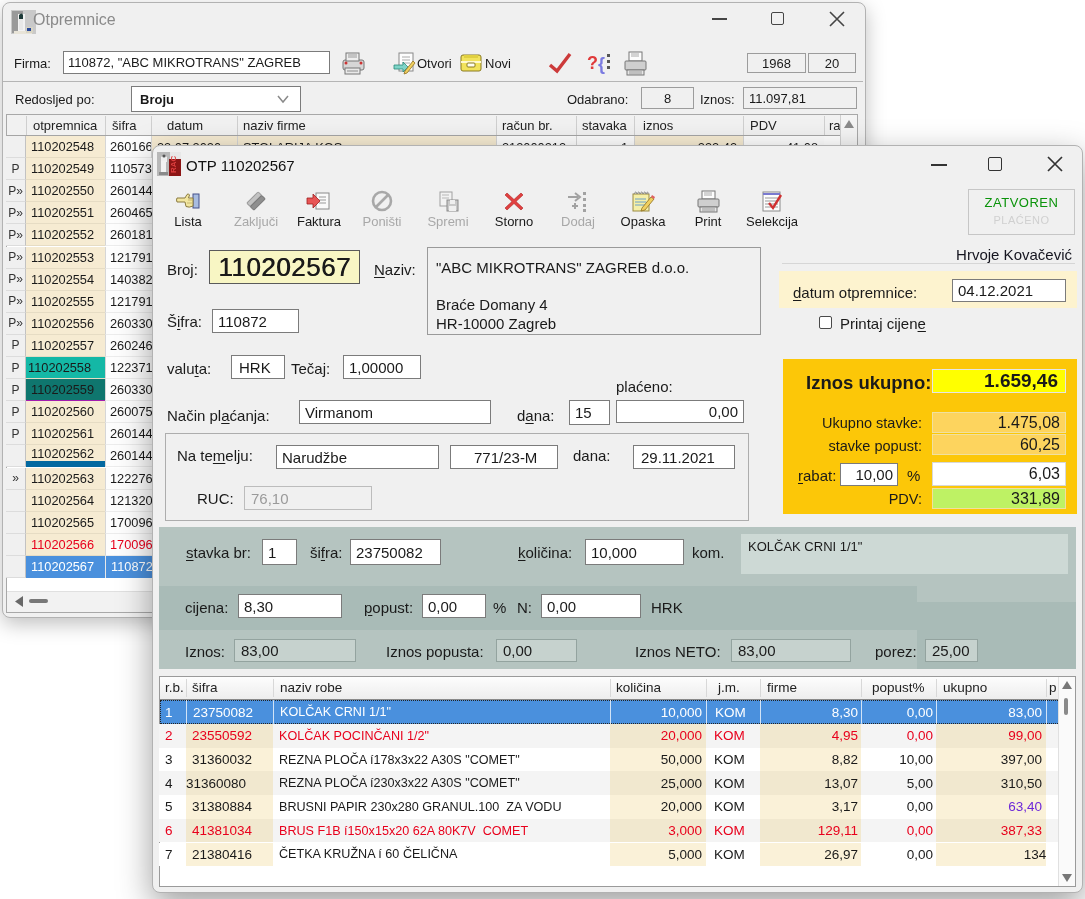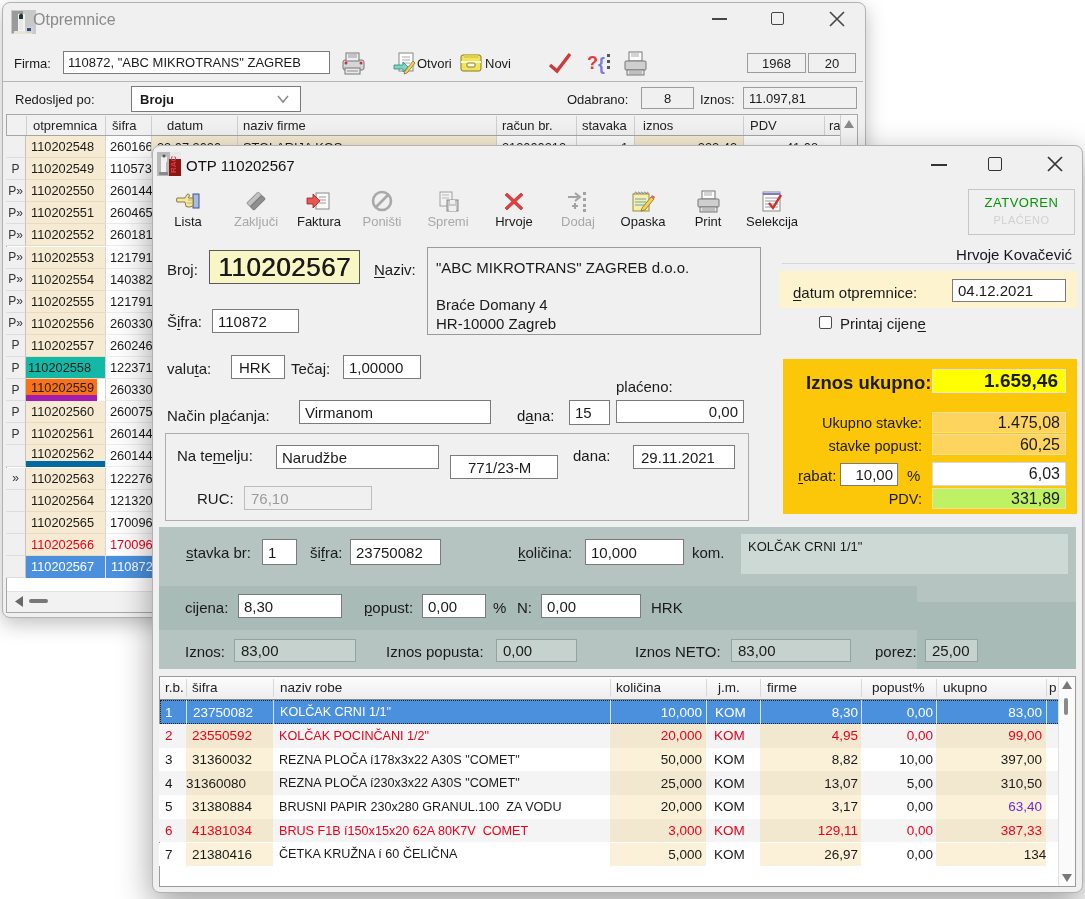--- a/index.html
+++ b/index.html
@@ -142,21 +142,21 @@
 <div class="ab" style="left:6px;top:312.8px;width:20px;height:22.1px;background:#f0f0f0;border-right:1px solid #c2c2c2;border-bottom:1px solid #dcdcdc;font-size:12px;color:#333;display:flex;align-items:center;justify-content:center">P»</div>
 <div class="ab" style="left:26px;top:312.8px;width:79px;height:22.1px;background:#f6ebd2;color:#1a1a1a;font-size:12.8px;display:flex;align-items:center;padding-left:5px;border-bottom:1px solid #e6dcc4">110202556</div>
 <div class="ab" style="left:105px;top:312.8px;width:47px;height:22.1px;background:#fdfdfd;color:#1a1a1a;font-size:12.8px;display:flex;align-items:center;padding-left:4px;border-bottom:1px solid #ececec;border-left:1px solid #d6d6d6">260330</div>
 <div class="ab" style="left:6px;top:334.9px;width:20px;height:22.1px;background:#f0f0f0;border-right:1px solid #c2c2c2;border-bottom:1px solid #dcdcdc;font-size:12px;color:#333;display:flex;align-items:center;justify-content:center">P</div>
 <div class="ab" style="left:26px;top:334.9px;width:79px;height:22.1px;background:#f6ebd2;color:#1a1a1a;font-size:12.8px;display:flex;align-items:center;padding-left:5px;border-bottom:1px solid #e6dcc4">110202557</div>
 <div class="ab" style="left:105px;top:334.9px;width:47px;height:22.1px;background:#fdfdfd;color:#1a1a1a;font-size:12.8px;display:flex;align-items:center;padding-left:4px;border-bottom:1px solid #ececec;border-left:1px solid #d6d6d6">260246</div>
 <div class="ab" style="left:6px;top:357.0px;width:20px;height:22.1px;background:#f0f0f0;border-right:1px solid #c2c2c2;border-bottom:1px solid #dcdcdc;font-size:12px;color:#333;display:flex;align-items:center;justify-content:center">P</div>
 <div class="ab" style="left:26px;top:357.0px;width:79px;height:22.1px;background:#14b8a6;color:#1a1a1a;font-size:12.8px;display:flex;align-items:center;padding-left:2px;border-bottom:1px solid #e6dcc4">110202558</div>
 <div class="ab" style="left:105px;top:357.0px;width:47px;height:22.1px;background:#fdfdfd;color:#1a1a1a;font-size:12.8px;display:flex;align-items:center;padding-left:4px;border-bottom:1px solid #ececec;border-left:1px solid #d6d6d6">122371</div>
 <div class="ab" style="left:6px;top:379.1px;width:20px;height:22.1px;background:#f0f0f0;border-right:1px solid #c2c2c2;border-bottom:1px solid #dcdcdc;font-size:12px;color:#333;display:flex;align-items:center;justify-content:center">P</div>
-<div class="ab" style="left:26px;top:379.1px;width:71px;height:22.1px;background:#f97316;color:#1a1a1a;font-size:12.8px;display:flex;align-items:center;padding-left:5px;border-bottom:6px solid #a21caf">110202559</div>
+<div class="ab" style="left:26px;top:379.1px;width:79px;height:22.1px;background:#0f766e;color:#1a1a1a;font-size:12.8px;display:flex;align-items:center;padding-left:5px;border-bottom:1px solid #a21caf">110202559</div>
 <div class="ab" style="left:105px;top:379.1px;width:47px;height:22.1px;background:#fdfdfd;color:#1a1a1a;font-size:12.8px;display:flex;align-items:center;padding-left:4px;border-bottom:1px solid #ececec;border-left:1px solid #d6d6d6">260330</div>
 <div class="ab" style="left:6px;top:401.2px;width:20px;height:22.1px;background:#f0f0f0;border-right:1px solid #c2c2c2;border-bottom:1px solid #dcdcdc;font-size:12px;color:#333;display:flex;align-items:center;justify-content:center">P</div>
 <div class="ab" style="left:26px;top:401.2px;width:79px;height:22.1px;background:#f6ebd2;color:#1a1a1a;font-size:12.8px;display:flex;align-items:center;padding-left:5px;border-bottom:1px solid #e6dcc4">110202560</div>
 <div class="ab" style="left:105px;top:401.2px;width:47px;height:22.1px;background:#fdfdfd;color:#1a1a1a;font-size:12.8px;display:flex;align-items:center;padding-left:4px;border-bottom:1px solid #ececec;border-left:1px solid #d6d6d6">260075</div>
 <div class="ab" style="left:6px;top:423.3px;width:20px;height:22.1px;background:#f0f0f0;border-right:1px solid #c2c2c2;border-bottom:1px solid #dcdcdc;font-size:12px;color:#333;display:flex;align-items:center;justify-content:center">P</div>
 <div class="ab" style="left:26px;top:423.3px;width:79px;height:22.1px;background:#f6ebd2;color:#1a1a1a;font-size:12.8px;display:flex;align-items:center;padding-left:5px;border-bottom:1px solid #e6dcc4">110202561</div>
 <div class="ab" style="left:105px;top:423.3px;width:47px;height:22.1px;background:#fdfdfd;color:#1a1a1a;font-size:12.8px;display:flex;align-items:center;padding-left:4px;border-bottom:1px solid #ececec;border-left:1px solid #d6d6d6">260144</div>
 <div class="ab" style="left:6px;top:445.4px;width:20px;height:22.1px;background:#f0f0f0;border-right:1px solid #c2c2c2;border-bottom:1px solid #dcdcdc;font-size:12px;color:#333;display:flex;align-items:center;justify-content:center"></div>
 <div class="ab" style="left:26px;top:445.4px;width:79px;height:22.1px;background:#f6ebd2;color:#1a1a1a;font-size:12.8px;display:flex;align-items:center;padding-left:5px;border-bottom:6px solid #0369a1">110202562</div>
 <div class="ab" style="left:105px;top:445.4px;width:47px;height:22.1px;background:#fdfdfd;color:#1a1a1a;font-size:12.8px;display:flex;align-items:center;padding-left:4px;border-bottom:1px solid #ececec;border-left:1px solid #d6d6d6">260144</div>
@@ -235,21 +235,21 @@
 <line x1="7" y1="6" x2="14" y2="6" stroke="#b8b8b8"></line>
     <line x1="7" y1="9" x2="14" y2="9" stroke="#b8b8b8"></line>
 <rect x="12" y="11" width="11" height="11" fill="#c8c8c8" stroke="#8a8a8a"></rect>
 <rect x="15" y="11" width="5" height="4" fill="#eee"></rect>
     <rect x="14" y="17" width="7" height="5" fill="#efefef"></rect>
   </svg>
 <div class="tbtn" style="left:413px;top:214px;color:#a8a8a8">Spremi</div>
 <svg class="ab" style="left:501px;top:189px" width="26" height="25" viewBox="0 0 26 25">
     <path d="M6 4 L13 10.5 L20 4 L22 6 L15 12.5 L22 19 L20 21 L13 14.5 L6 21 L4 19 L11 12.5 L4 6 z" fill="#e04040" stroke="#b02020" stroke-width="0.6"></path>
   </svg>
-<div class="tbtn" style="left:479px;top:214px;color:#1a1a1a">Hrvoje</div>
+<div class="tbtn" style="left:479px;top:214px;color:#1a1a1a">Storno</div>
 <svg class="ab" style="left:565px;top:189px" width="26" height="25" viewBox="0 0 26 25">
     <g stroke="#a2a2a2" stroke-width="2" fill="none">
 <line x1="3" y1="8" x2="13" y2="8"></line>
       <path d="M10 4 L15 8 L10 12" fill="none"></path>
 <line x1="7" y1="17" x2="13" y2="17"></line>
       <line x1="10" y1="14" x2="10" y2="20"></line>
     </g>
 <g fill="#a2a2a2">
       <rect x="18" y="3" width="3" height="3"></rect>
       <rect x="18" y="9" width="3" height="3"></rect>
@@ -323,21 +323,21 @@
 <div class="in" style="left:343px;top:355px;width:78px;height:24px">1,00000</div>
 <div class="lb" style="left:616px;top:378px">plaćeno:</div>
 <div class="lb" style="left:167px;top:407px">Način pl<u>a</u>ćanja:</div>
 <div class="in" style="left:299px;top:400px;width:192px;height:24px">Virmanom</div>
 <div class="lb" style="left:517px;top:407px">d<u>a</u>na:</div>
 <div class="in" style="left:569px;top:400px;width:41px;height:25px">15</div>
 <div class="in inr" style="left:616px;top:400px;width:128px;height:23px">0,00</div>
 <div class="ab" style="left:165px;top:433px;width:584px;height:88px;border:1px solid #adadad"></div>
 <div class="lb" style="left:177px;top:447px">Na te<u>m</u>elju:</div>
 <div class="in" style="left:276px;top:445px;width:163px;height:24px">Narudžbe</div>
-<div class="in" style="left:450px;top:455px;width:108px;height:24px;padding-left:17px">771/23-M</div>
+<div class="in" style="left:450px;top:445px;width:108px;height:24px;padding-left:23px">771/23-M</div>
 <div class="lb" style="left:573px;top:447px">dana:</div>
 <div class="in" style="left:633px;top:445px;width:102px;height:24px;padding-left:7px">29.11.2021</div>
 <div class="lb" style="left:197px;top:490px">RUC:</div>
 <div class="ab" style="left:244px;top:486px;width:128px;height:24px;background:#f0f0f0;border:1px solid #bcbcbc;font-size:15px;color:#9a9a9a;display:flex;align-items:center;padding-left:6px">76,10</div>
 <div class="ab" style="left:159px;top:527px;width:917px;height:142px;background:#b5c4c0"></div>
 <div class="ab" style="left:159px;top:586px;width:758px;height:44px;background:#a9bbb7"></div>
 <div class="ab" style="left:917px;top:602px;width:159px;height:67px;background:#a9bbb7"></div>
 <div class="lb" style="left:186px;top:544px"><u>s</u>tavka br:</div>
 <div class="in" style="left:262px;top:539px;width:35px;height:26px">1</div>
 <div class="lb" style="left:310px;top:544px">ši<u>f</u>ra:</div>

